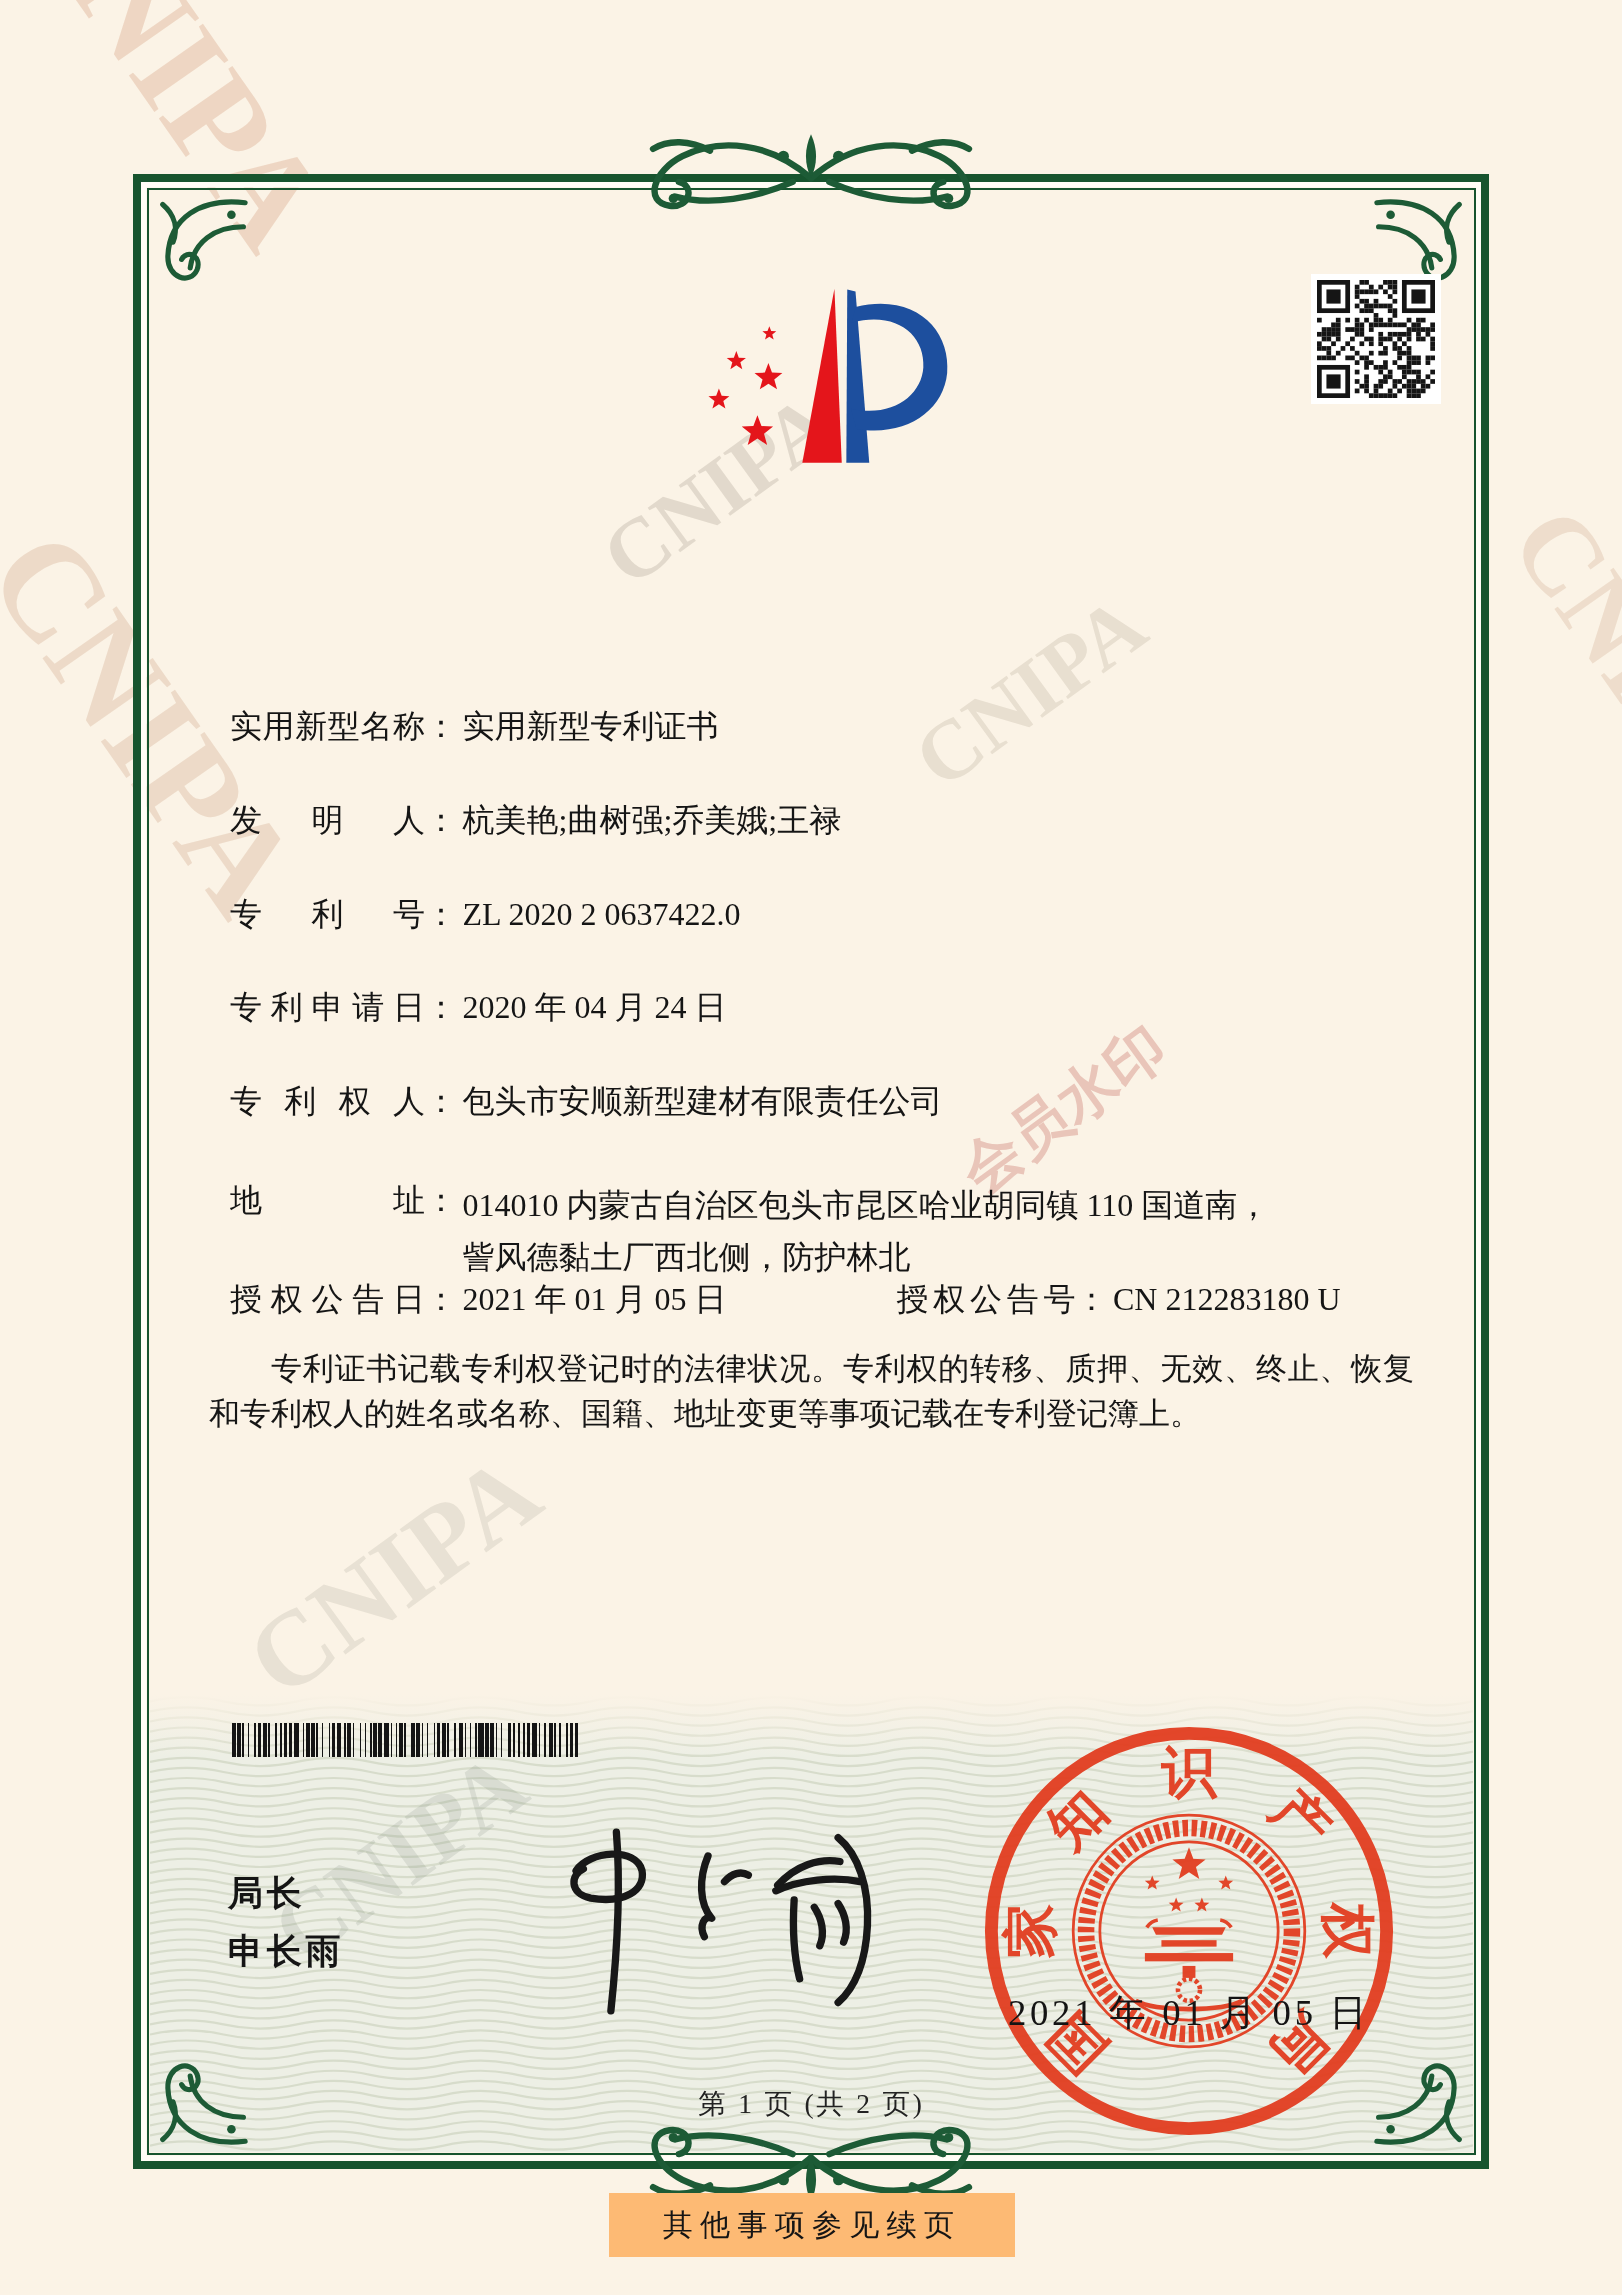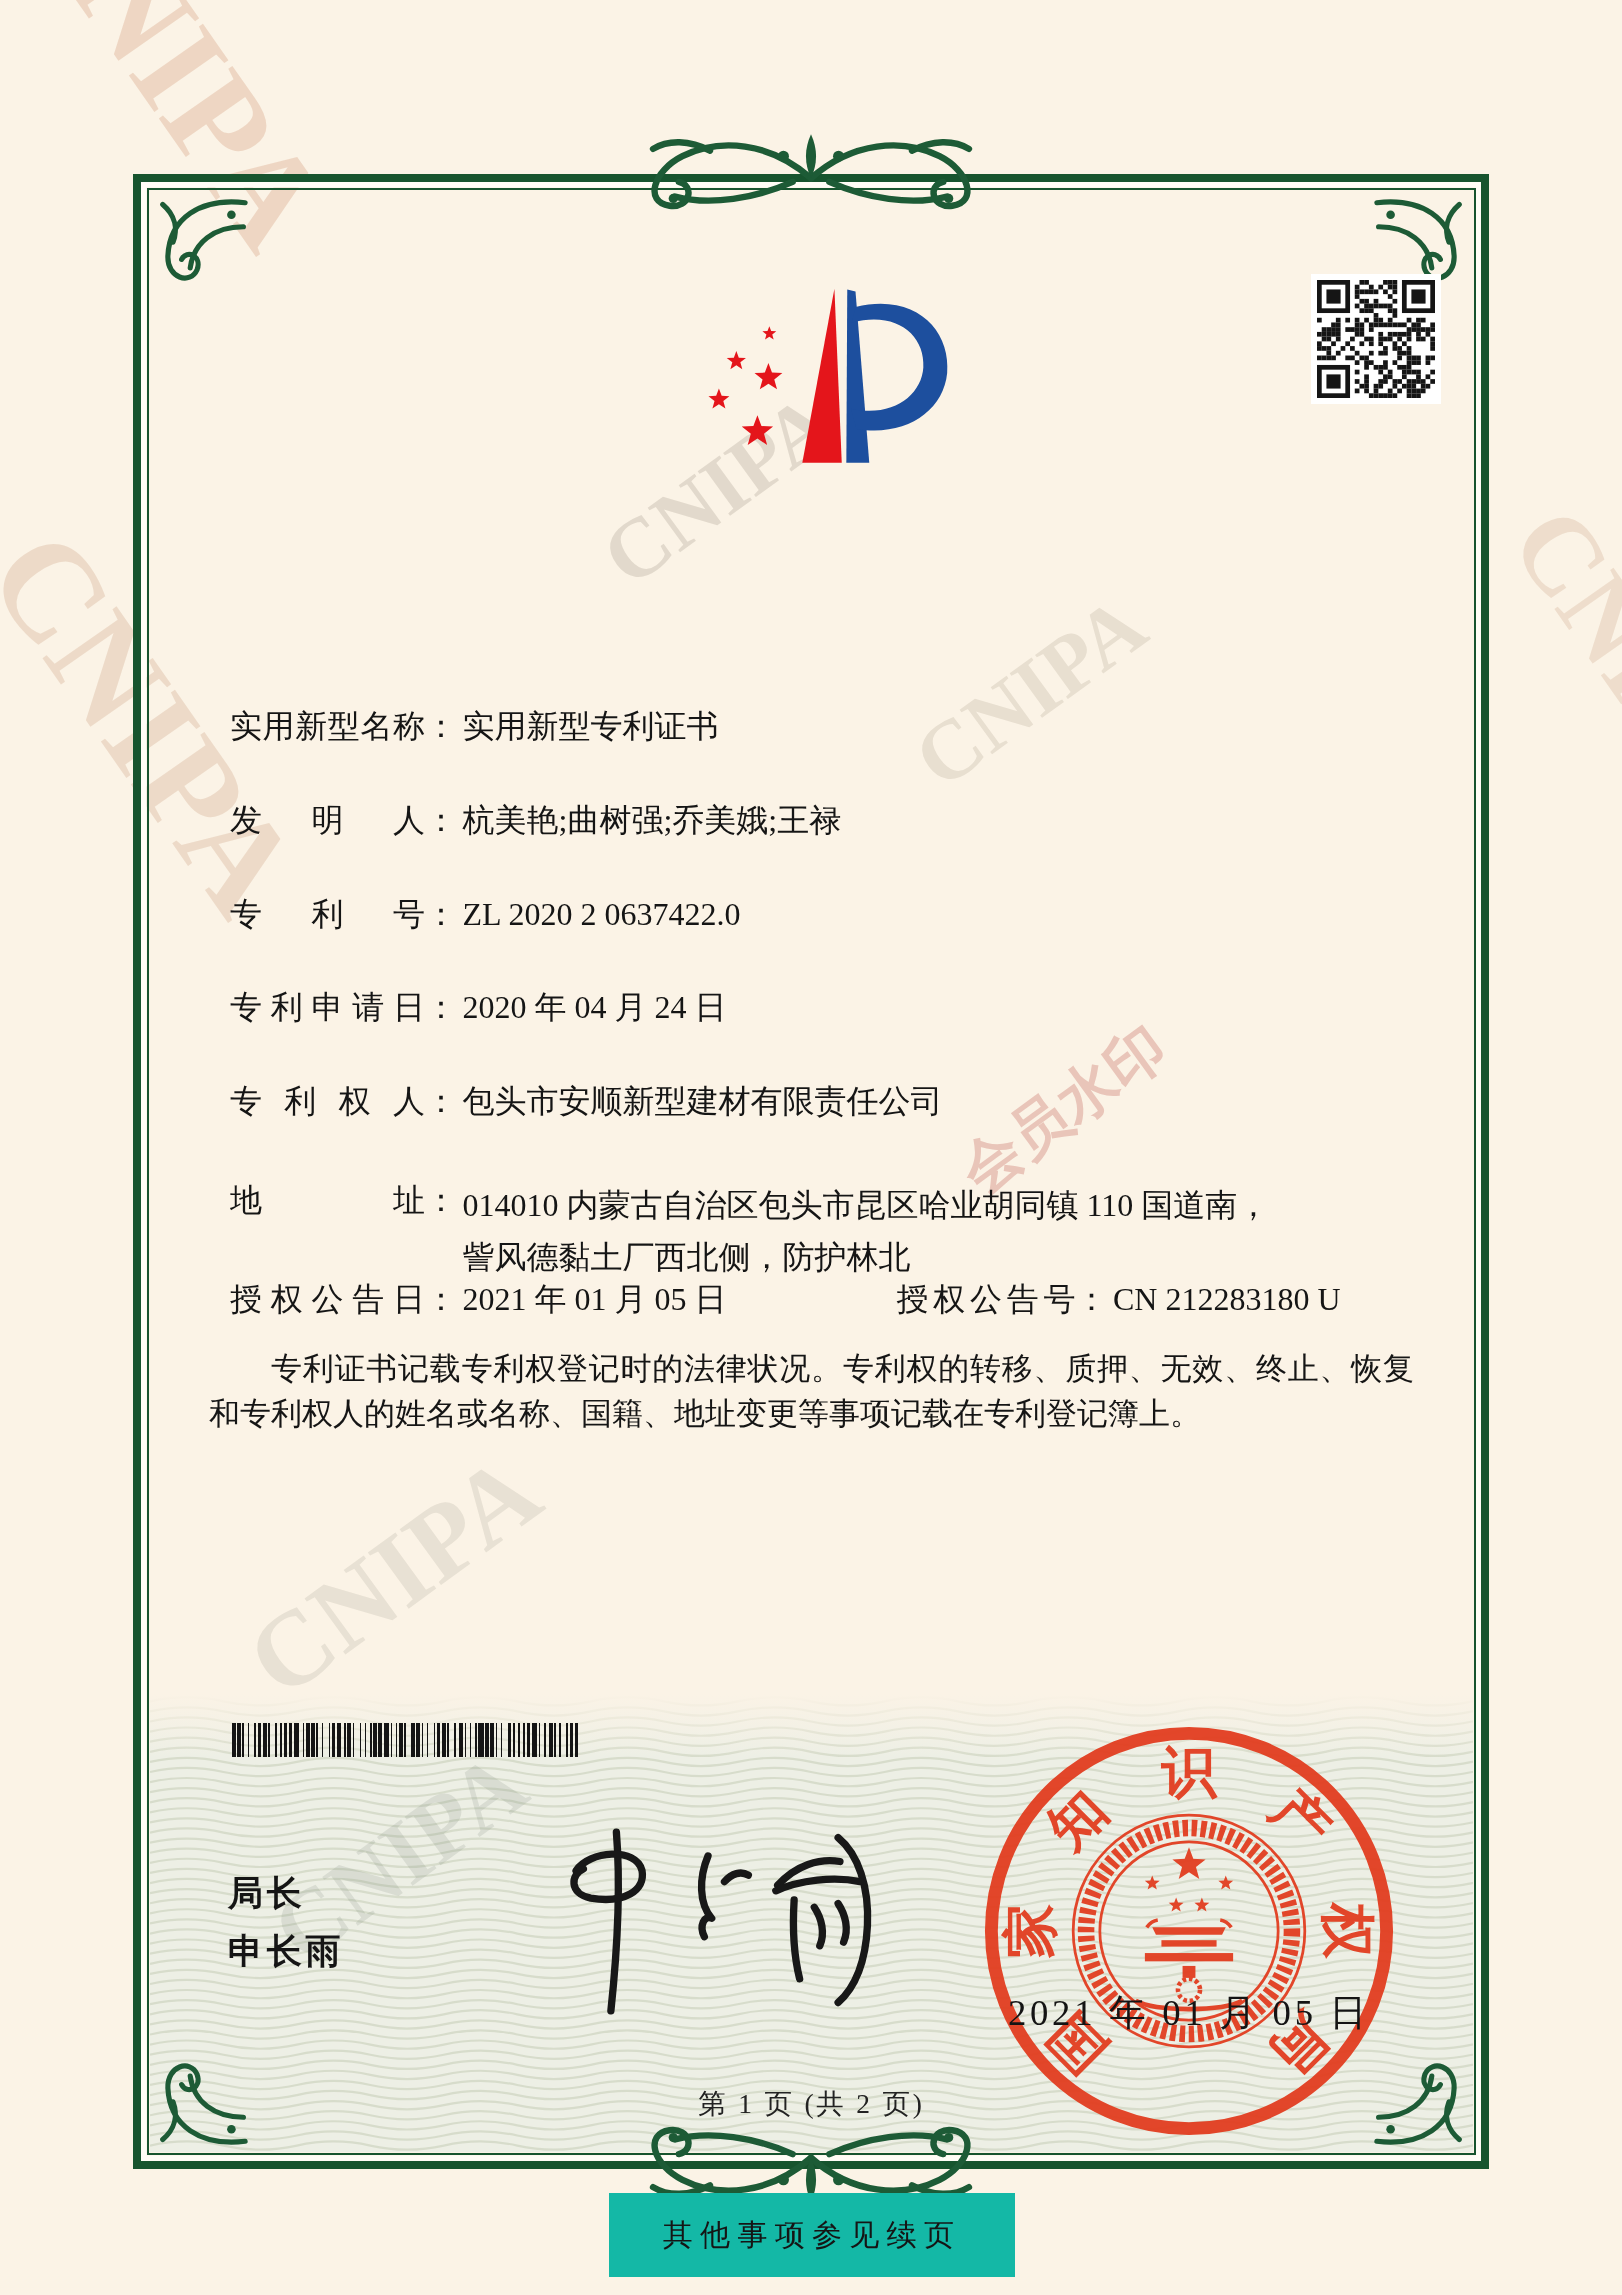--- a/index.html
+++ b/index.html
@@ -55,21 +55,21 @@
     font-family:"Liberation Sans", sans-serif; font-weight:600; z-index:4; }
   .sig-name { position:absolute; left:228px; top:1928px; font-size:35px; letter-spacing:3.7px;
     font-family:"Liberation Sans", sans-serif; font-weight:600; z-index:4; }
   .sig-hand { position:absolute; left:528px; top:1823px; width:404px; height:197px; z-index:4; }
   
   .seal { position:absolute; left:973px; top:1715px; width:432px; height:432px; z-index:5; }
   .seal text { font-family:"Liberation Serif", serif; }
   
   .page-num { position:absolute; left:0; right:0; top:2086px; text-align:center; font-size:27.5px;
     letter-spacing:2.8px; z-index:4; color:#222; }
-  .cont-box { position:absolute; left:609px; top:2193px; width:406px; height:84px; background:#14b8a6;
+  .cont-box { position:absolute; left:609px; top:2193px; width:406px; height:64px; background:#fdba74;
     display:flex; align-items:center; justify-content:center; z-index:4; }
   .cont-box span { font-size:30px; letter-spacing:7.3px; }
 </style>
 </head>
 <body>
 
 <div class="page">
 
   <div class="wm" style="left:-41px; top:-23px; font-size:138px; color:rgba(219,169,140,0.38); transform:rotate(55deg);">CNIPA</div>
   <div class="wm" style="left:1497px; top:-41px; font-size:138px; color:rgba(219,169,140,0.35); transform:rotate(55deg);">CNIPA</div>

